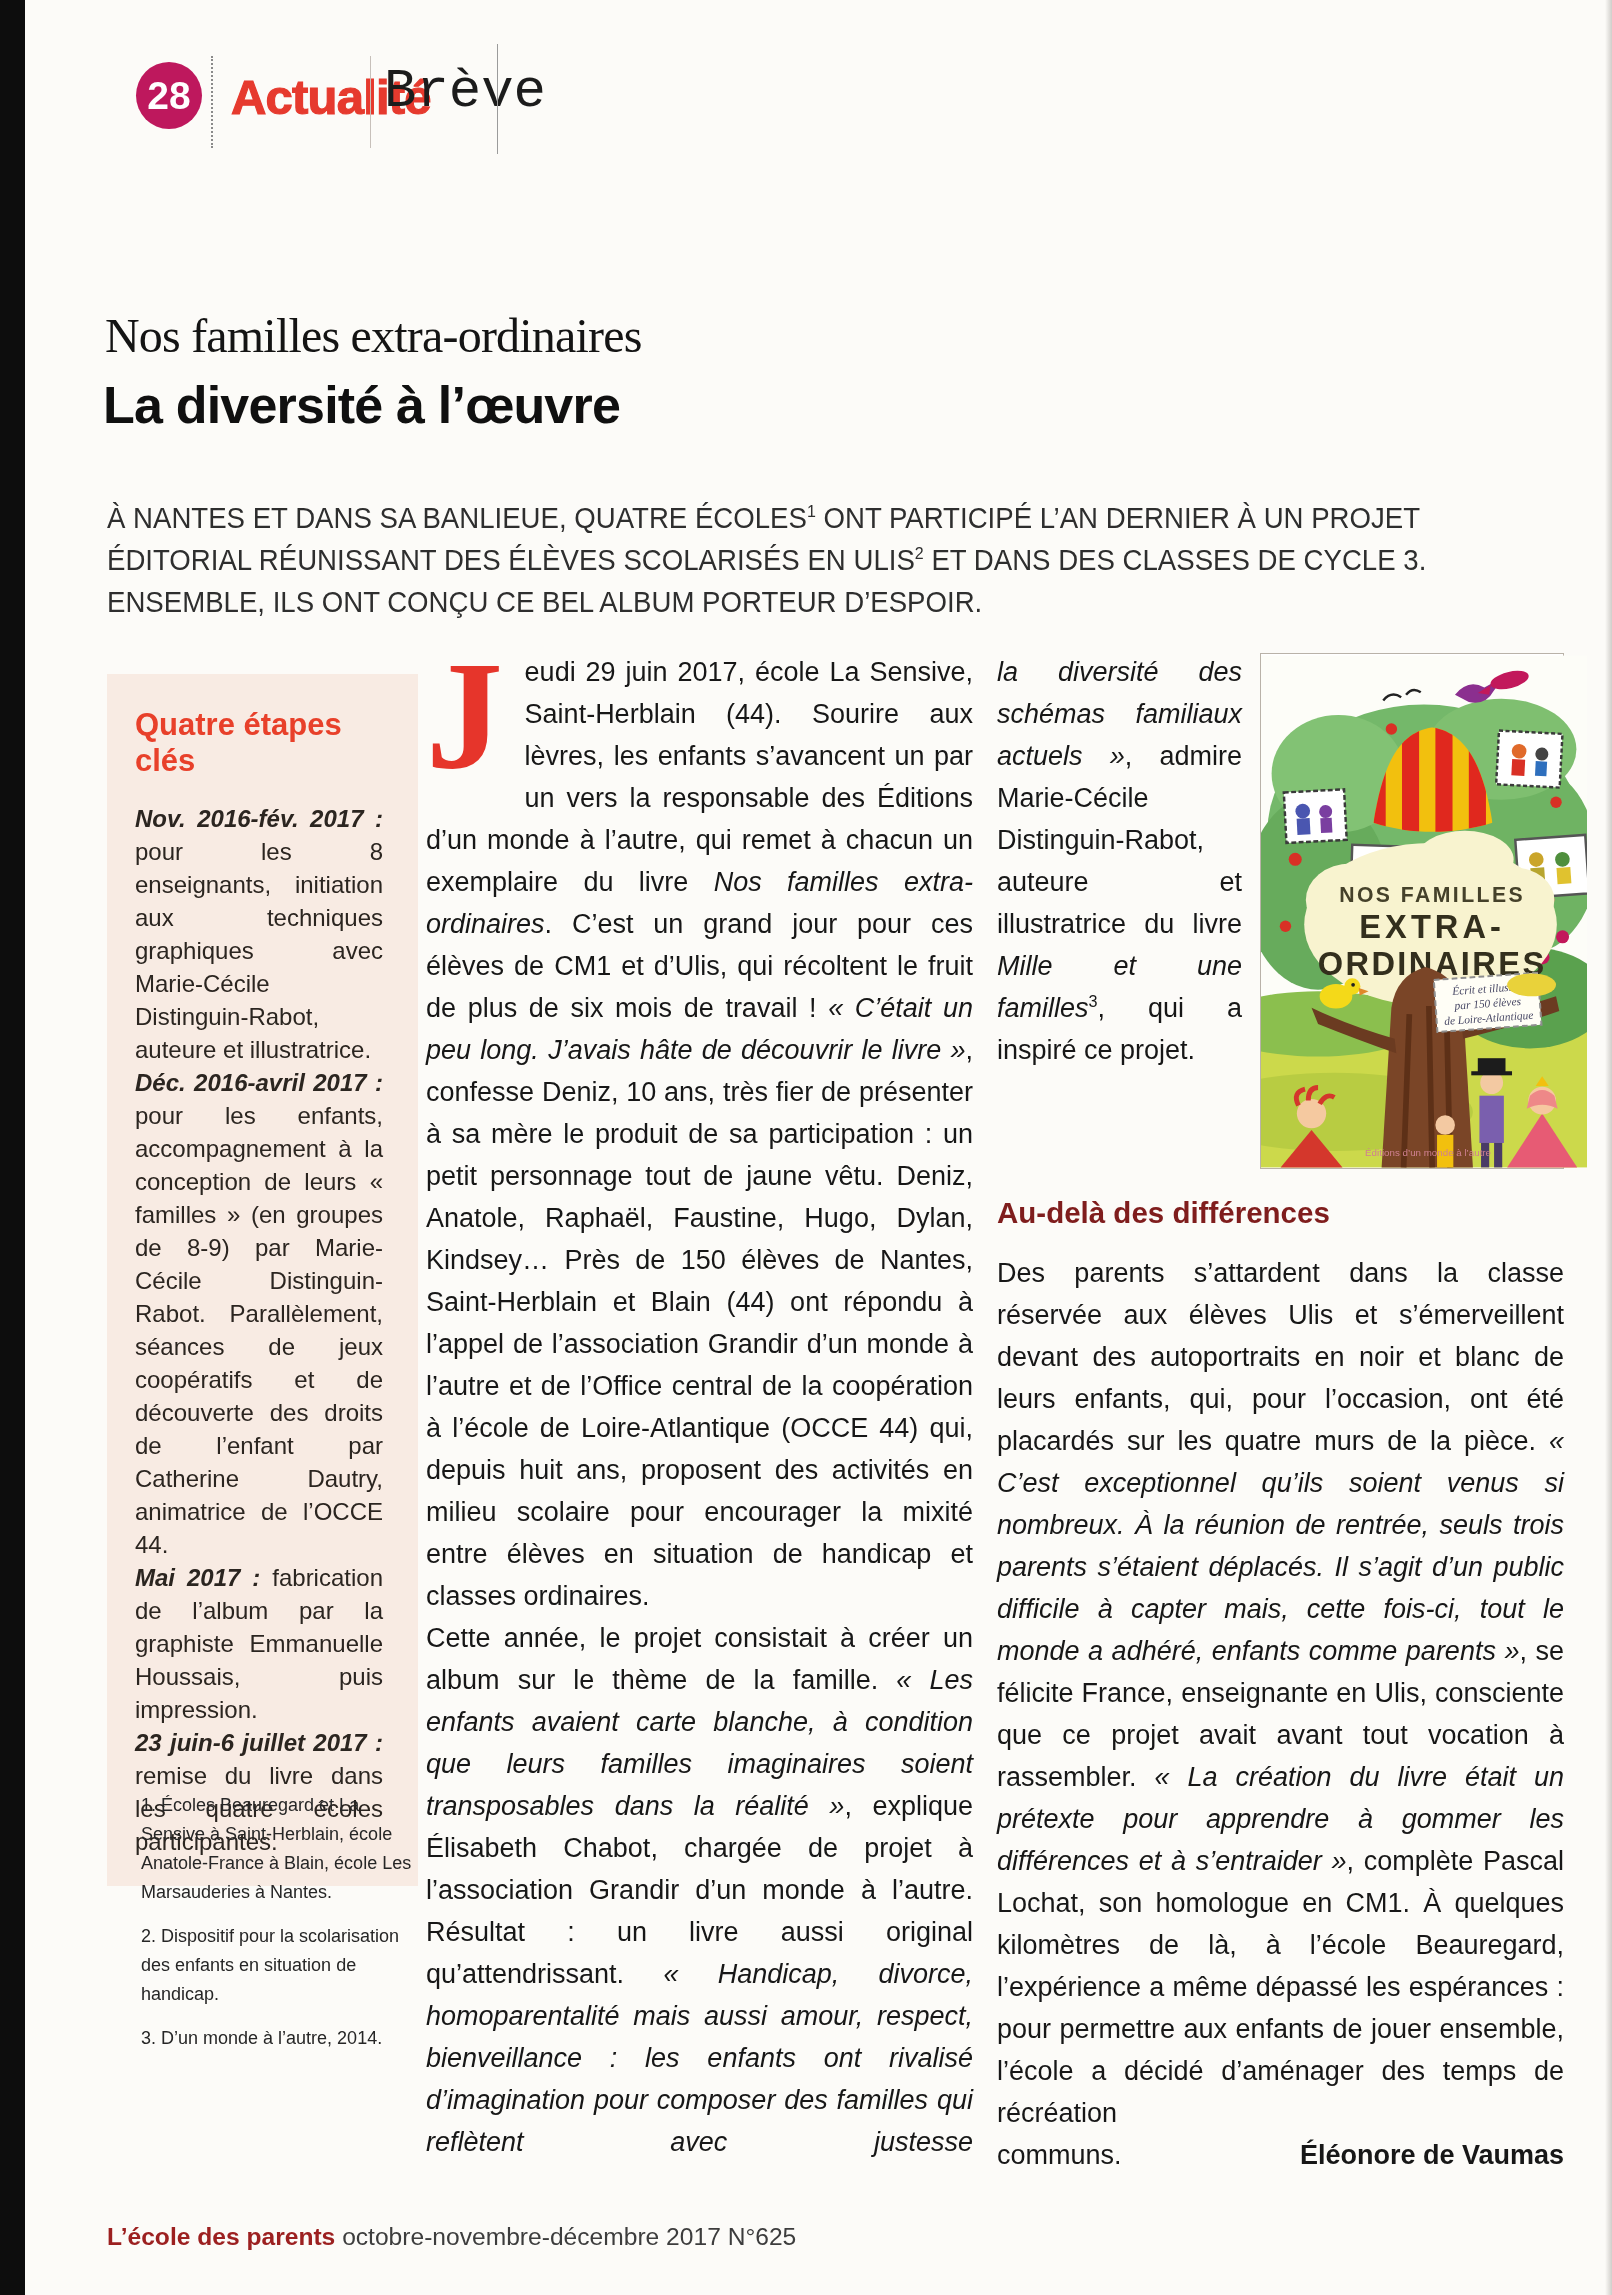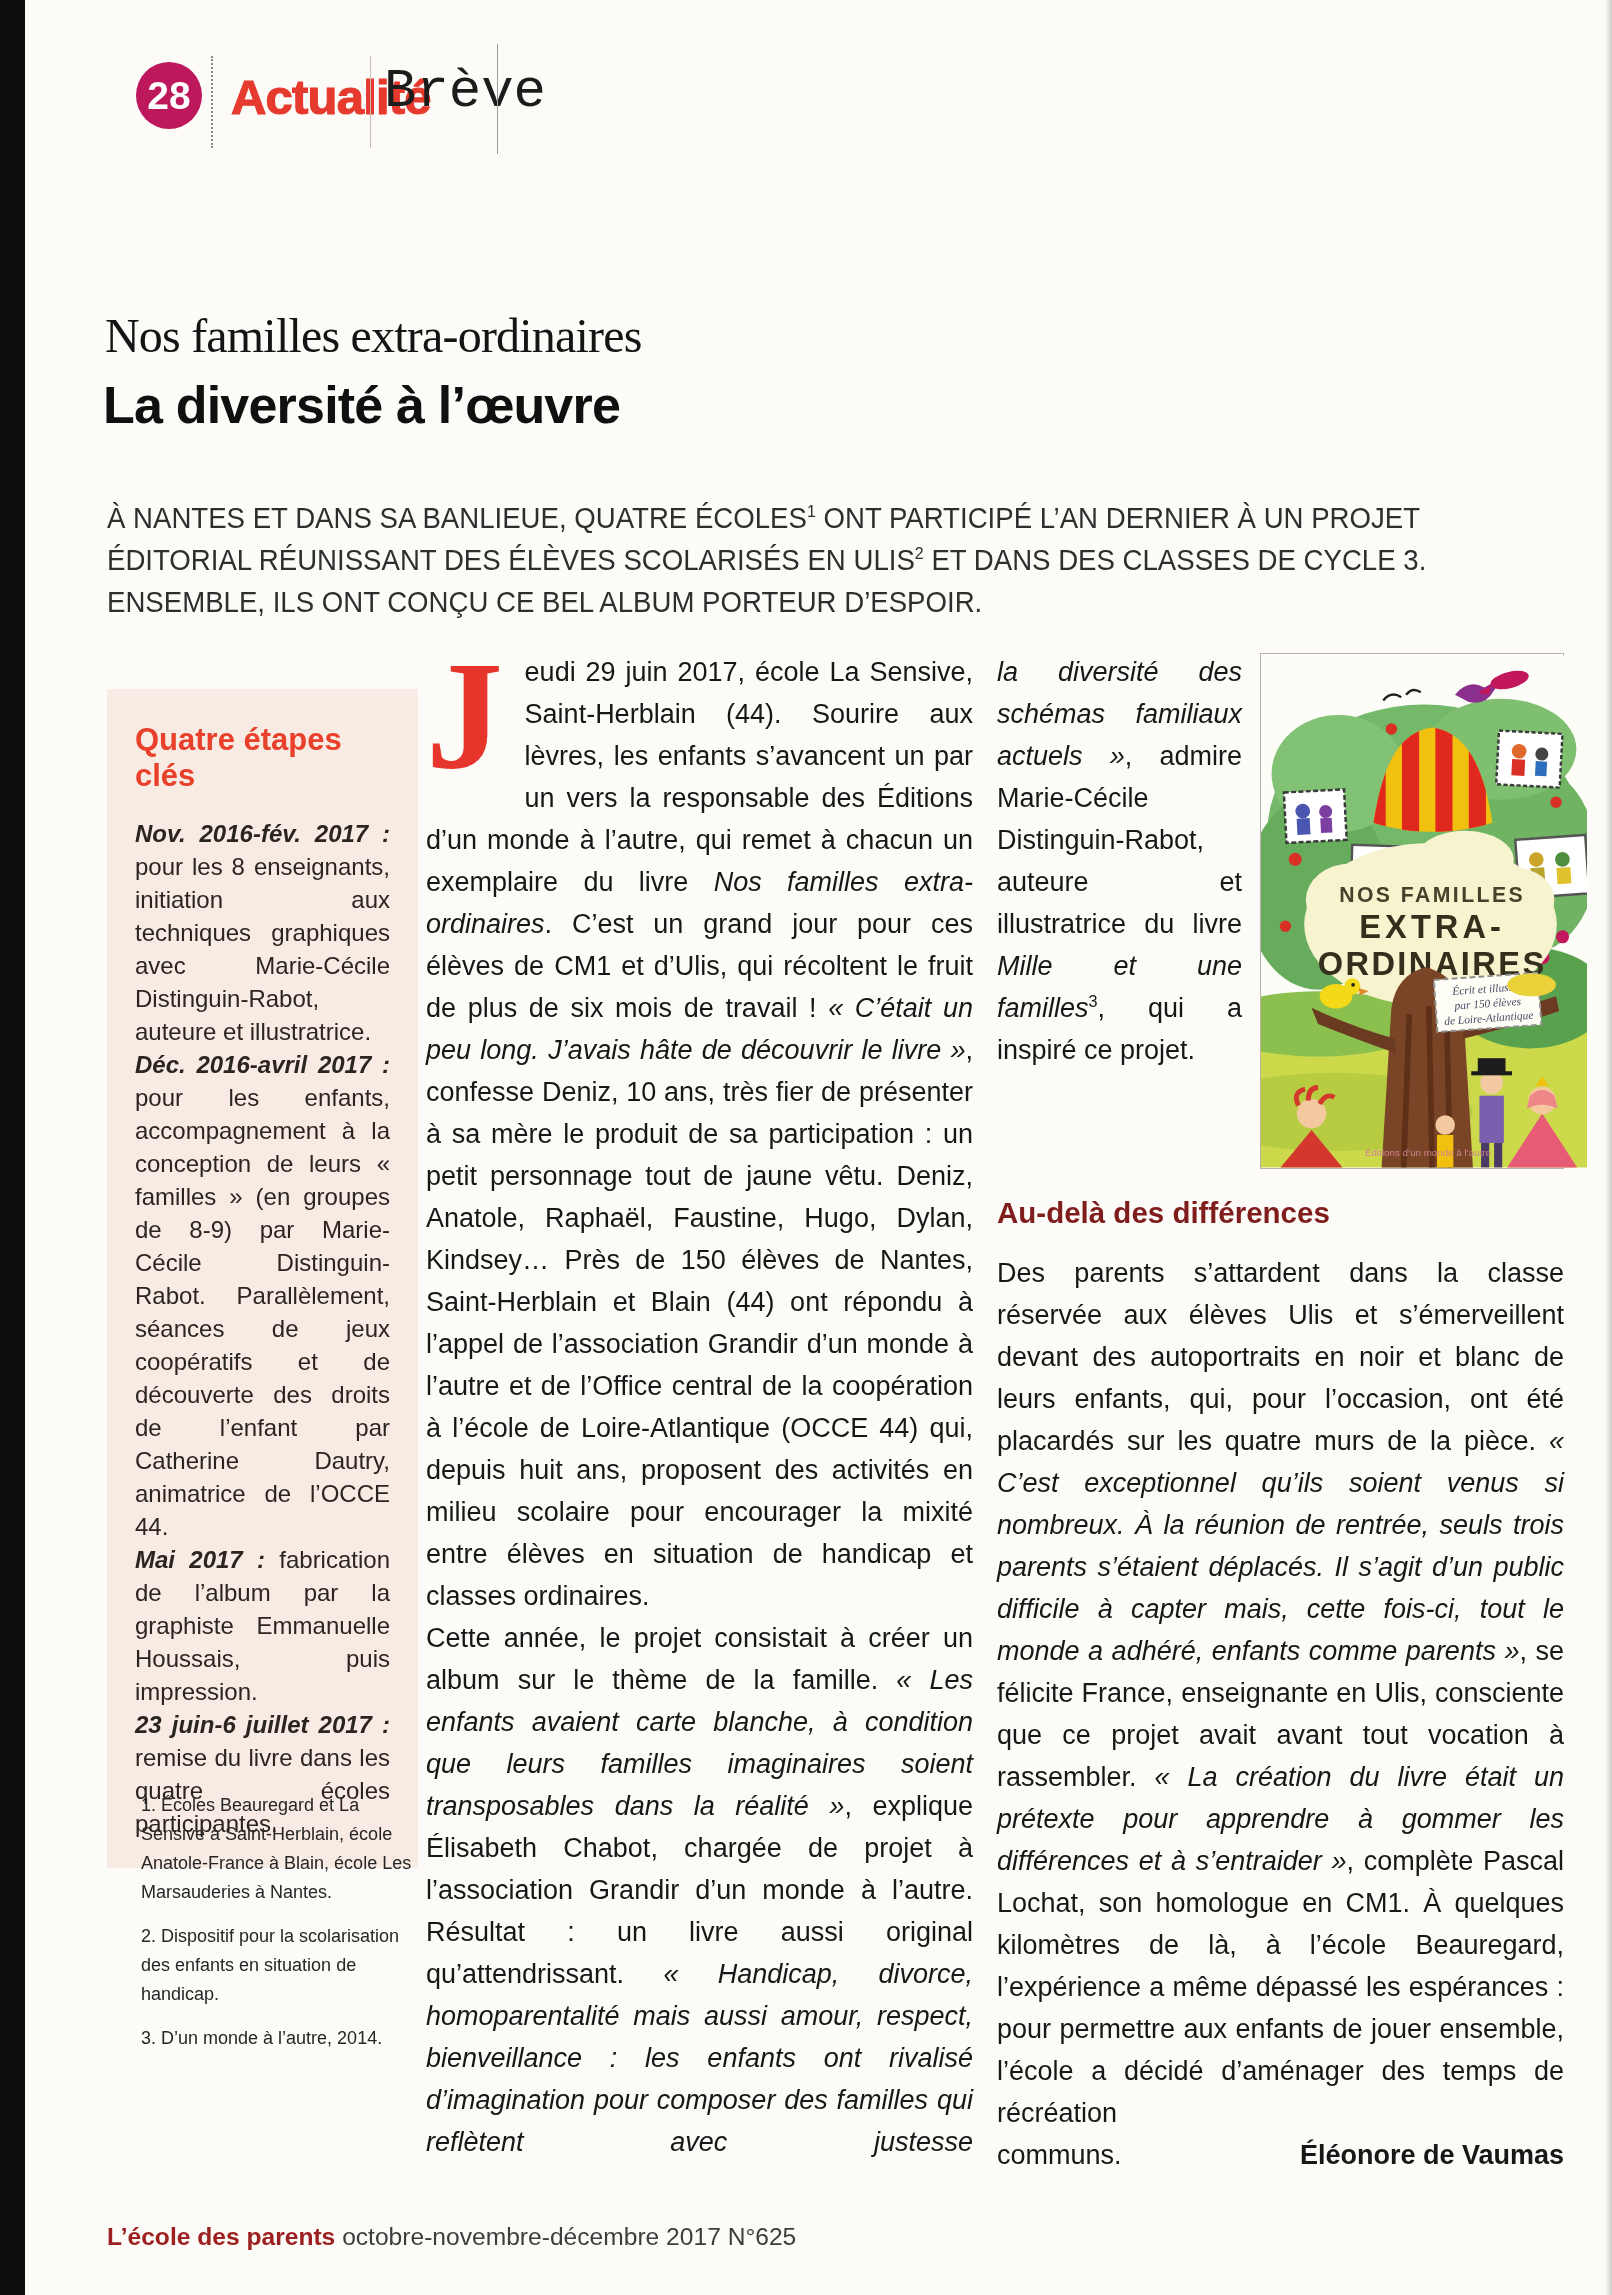--- a/index.html
+++ b/index.html
@@ -25,22 +25,22 @@
   .kicker{position:absolute;left:105px;top:308px;font-family:"Liberation Serif",serif;
           font-size:48px;letter-spacing:-0.8px;color:#141414;white-space:nowrap;}
   .headline{position:absolute;left:103px;top:375px;font-size:52px;font-weight:700;
             letter-spacing:-0.8px;color:#101010;white-space:nowrap;}
   .intro{position:absolute;left:107px;top:497px;width:1541px;transform:scaleX(0.92);
          transform-origin:left top;font-size:30px;line-height:42px;color:#2e2e2e;
          letter-spacing:0;}
   .intro sup{font-size:58%;line-height:0;}
 
   
-  .sidebar{position:absolute;left:107px;top:689px;width:311px;min-height:988px;
-           box-sizing:border-box;background:#f8ebe3;padding:33px 28px 28px 28px;}
+  .sidebar{position:absolute;left:107px;top:674px;width:311px;min-height:988px;
+           box-sizing:border-box;background:#f8ebe3;padding:33px 35px 28px 28px;}
   .sidebar-title{margin:0 0 23px 0;font-size:31px;font-weight:700;color:#e8402a;}
   .sidebar p{margin:0;font-size:24px;line-height:33px;color:#2b2520;text-align:justify;
              hyphens:auto;-webkit-hyphens:auto;}
 
   .footnotes{position:absolute;left:141px;top:1791px;width:275px;font-size:18px;
              line-height:29px;color:#262626;}
   .footnotes p{margin:0 0 14.8px 0;}
 
   
   .bodytext{font-size:27px;line-height:42px;text-align:justify;color:#171717;

